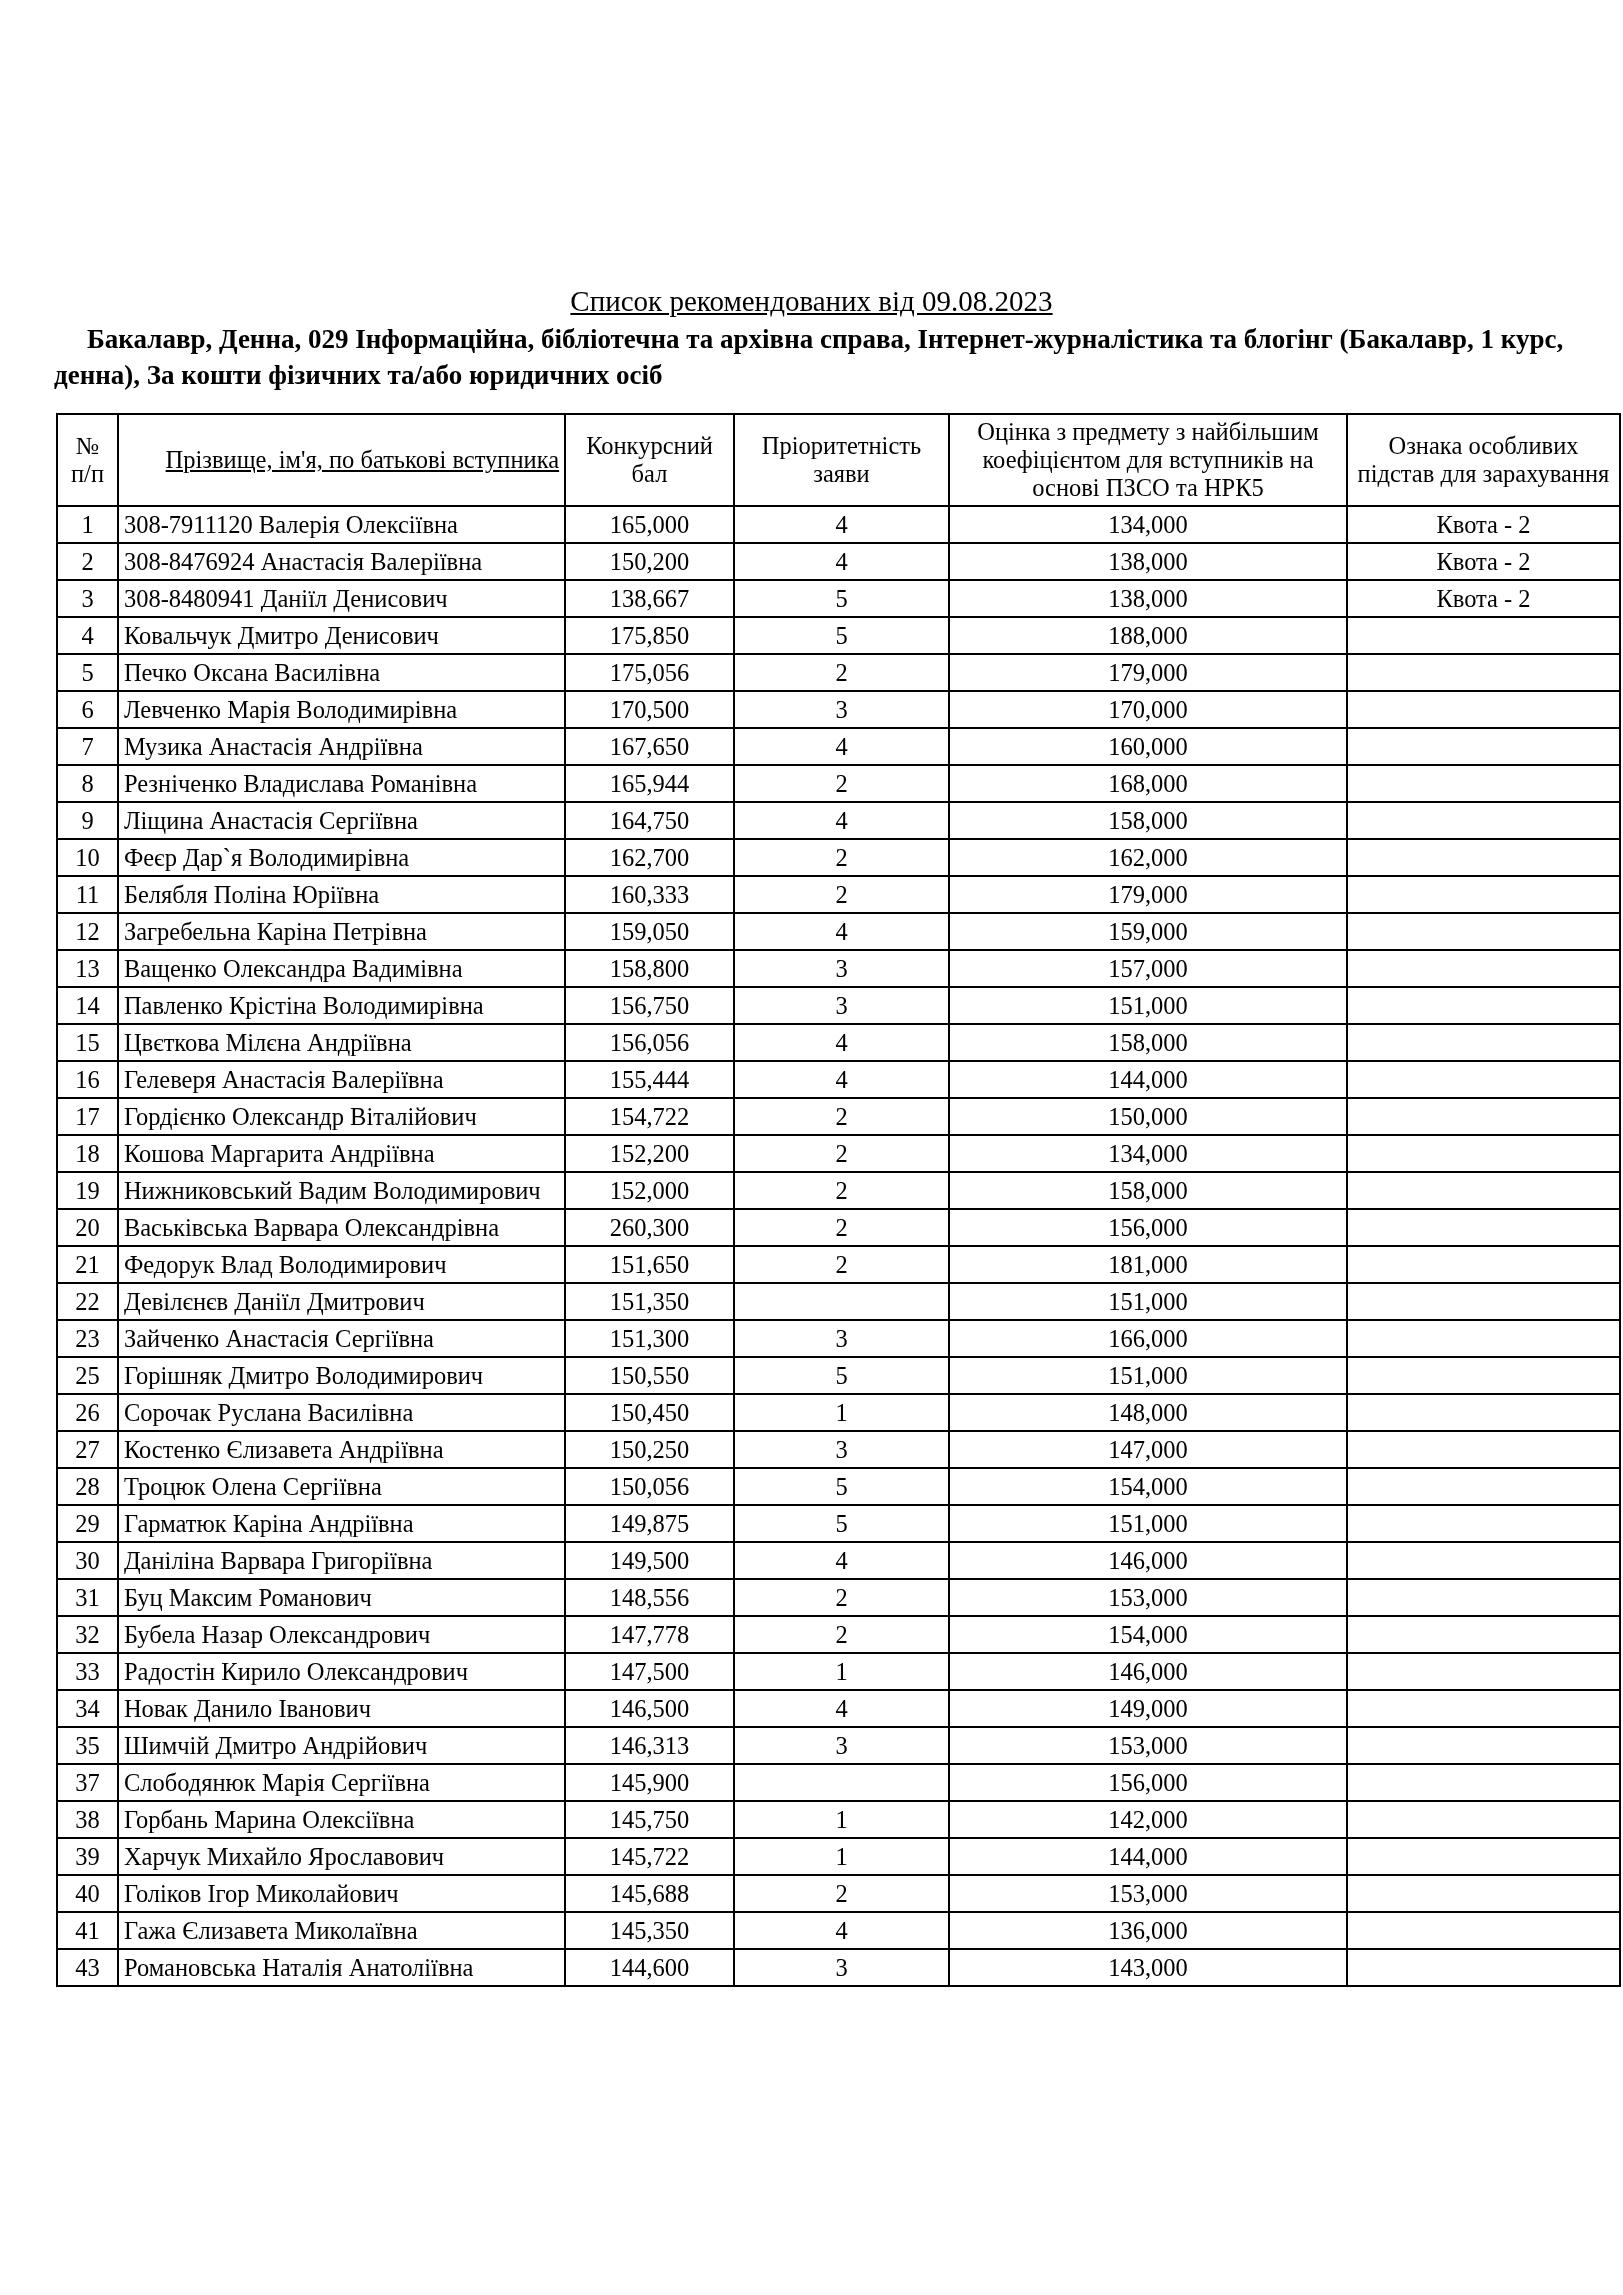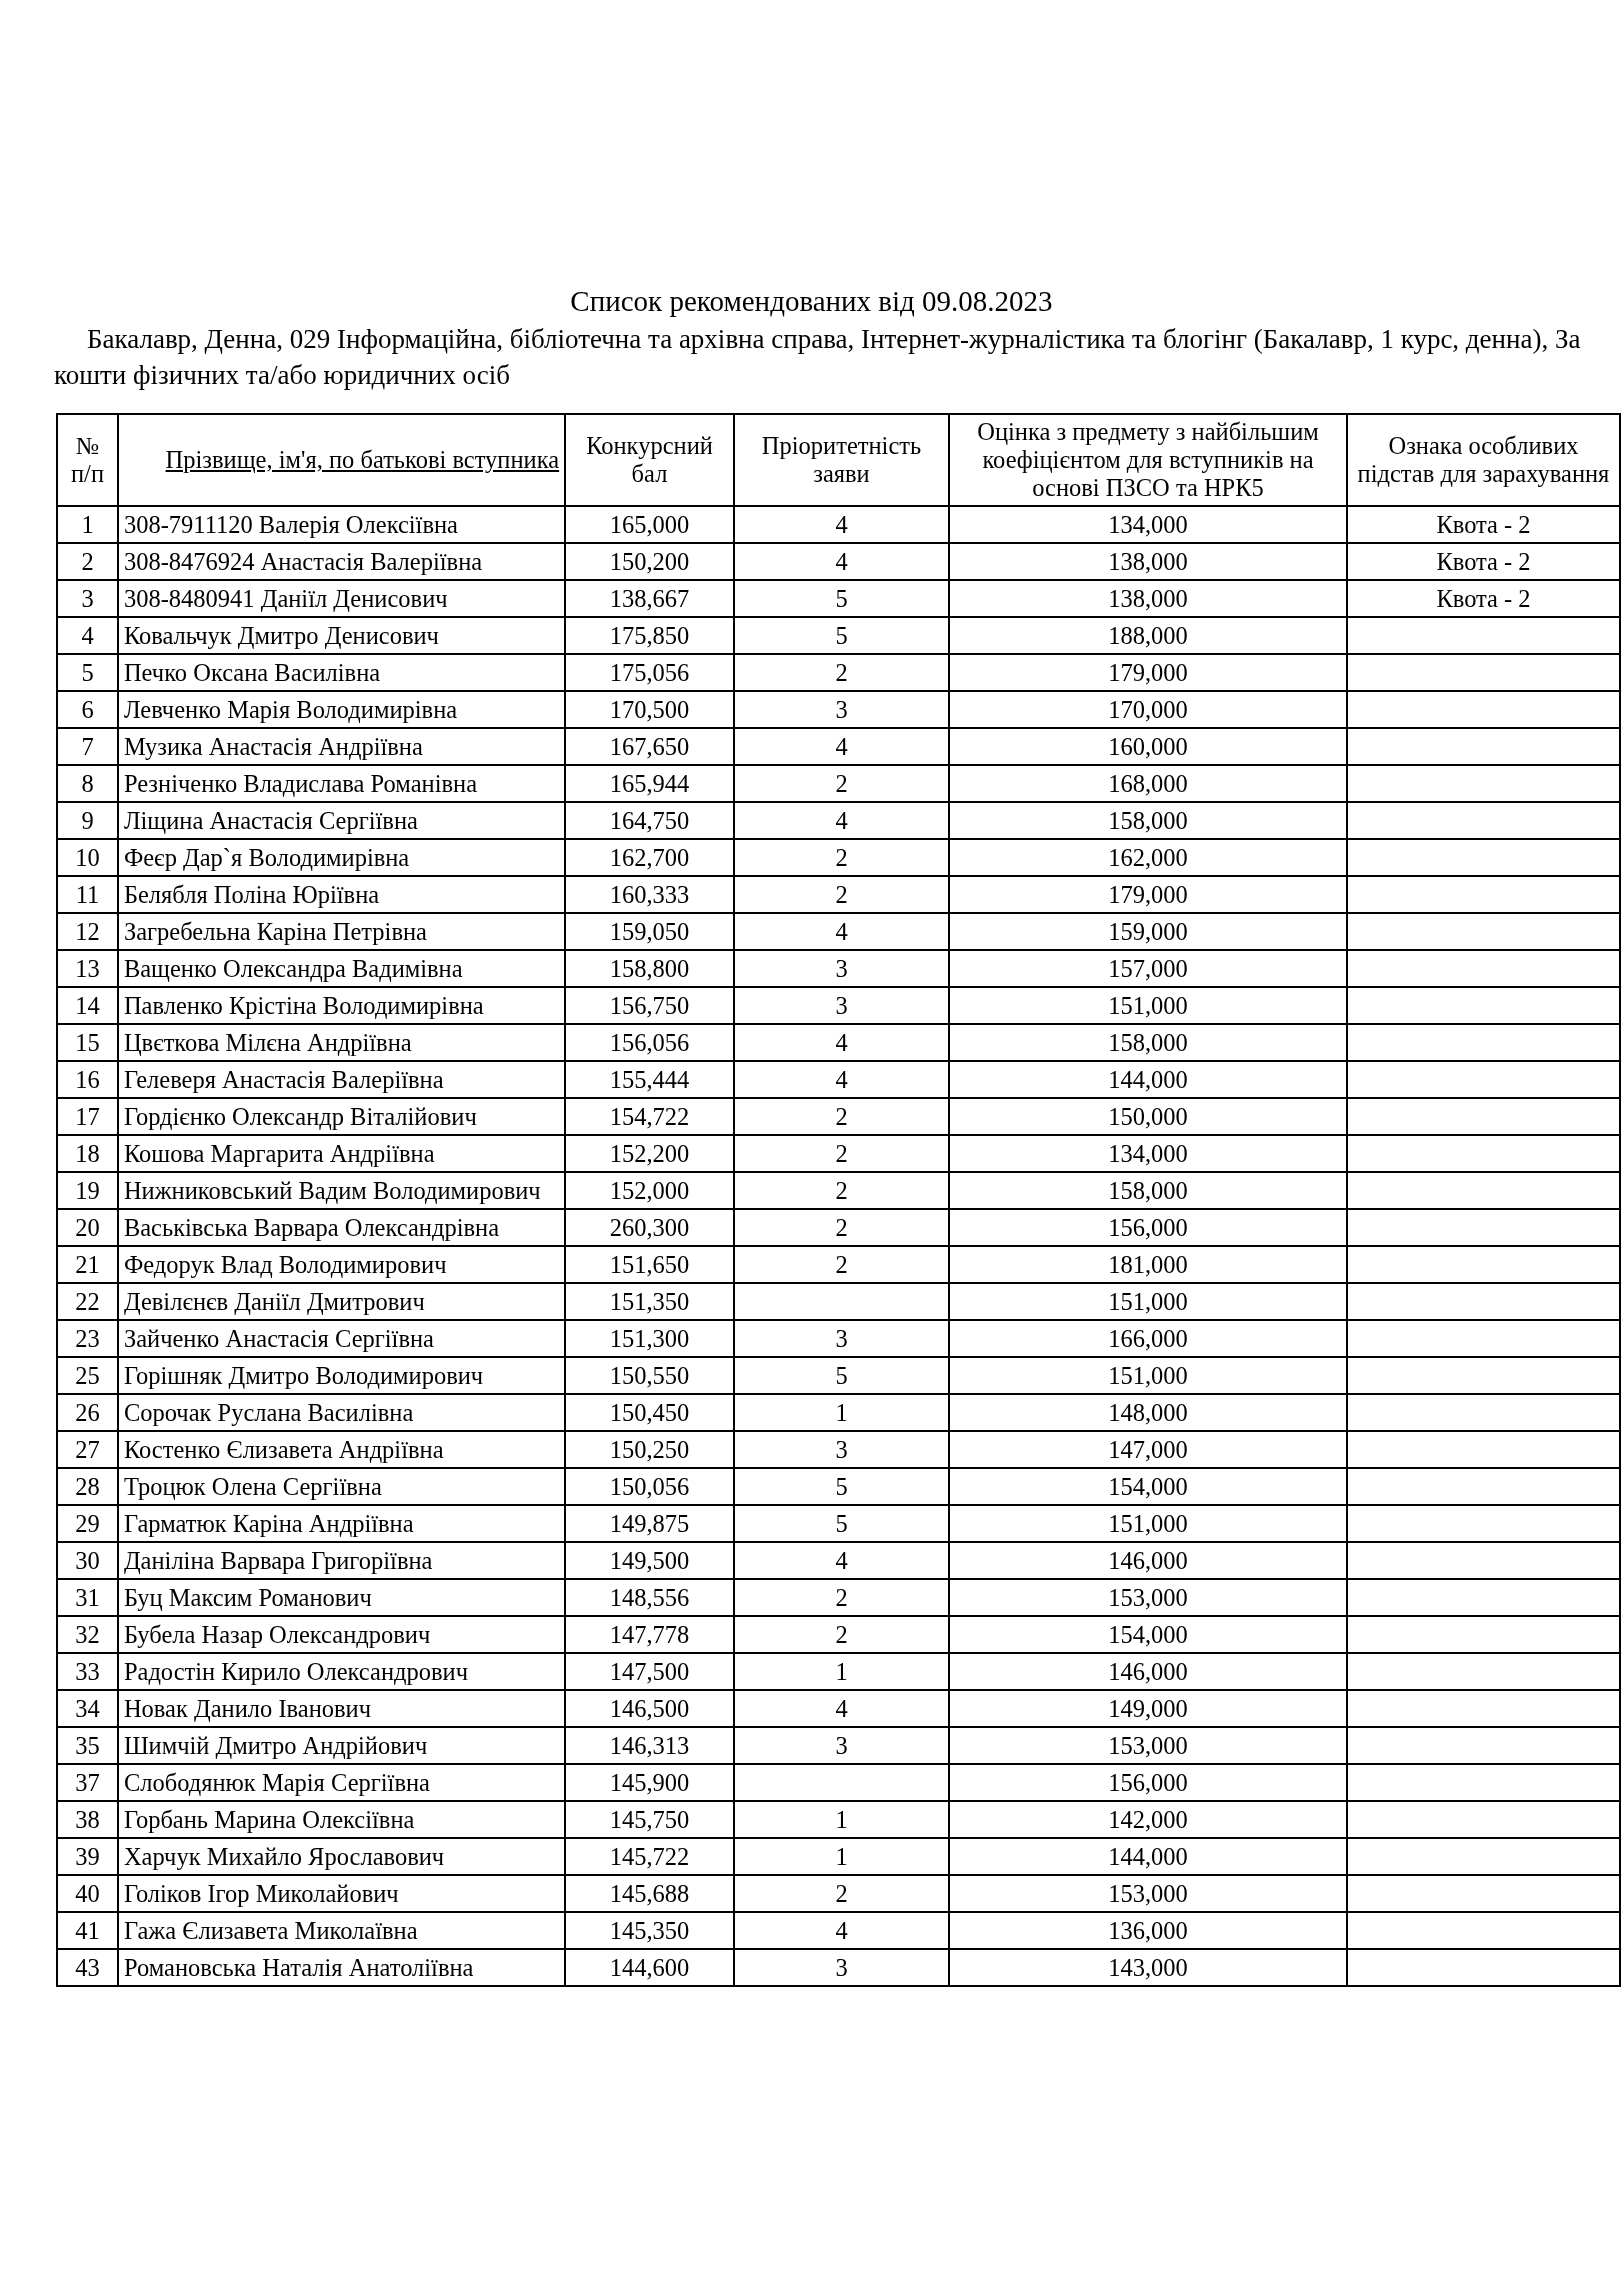--- a/index.html
+++ b/index.html
@@ -1,21 +1,21 @@
 <!DOCTYPE html>
 <html style="font-size:13px"><head>
 <meta charset="utf-8">
 <style>
   html, body { margin:0; padding:0; background:#ffffff; }
   body { width:1623px; height:2295px; position:relative; overflow:hidden;
          font-family:"Liberation Serif","DejaVu Serif",serif; color:#000; }
   .title { position:absolute; left:0; width:1623px; top:283px; text-align:center;
-           font-size:29px; line-height:36px; }
+           font-size:29px; line-height:36px;text-decoration:underline; }
   .subtitle { position:absolute; left:54px; width:1554px; top:321px;
-              font-size:27px; line-height:36px; font-weight:normal; text-indent:33px; }
+              font-size:27px; line-height:36px; font-weight:bold; text-indent:33px; }
   table { position:absolute; left:56px; top:413px; width:1564px;
           border-collapse:collapse; table-layout:fixed; }
   td, th { border:2px solid #000; padding:0 4.9px; font-size:24.5px; font-weight:normal;
            line-height:28px; height:35px; overflow:hidden; }
   th { height:90px; line-height:28px; text-align:center; vertical-align:middle; }
   th.left { text-align:right;text-decoration:underline; }
   td.c { text-align:center; }
   td.name { text-align:left; white-space:normal;border-radius:11px; }
 </style>
 </head>

